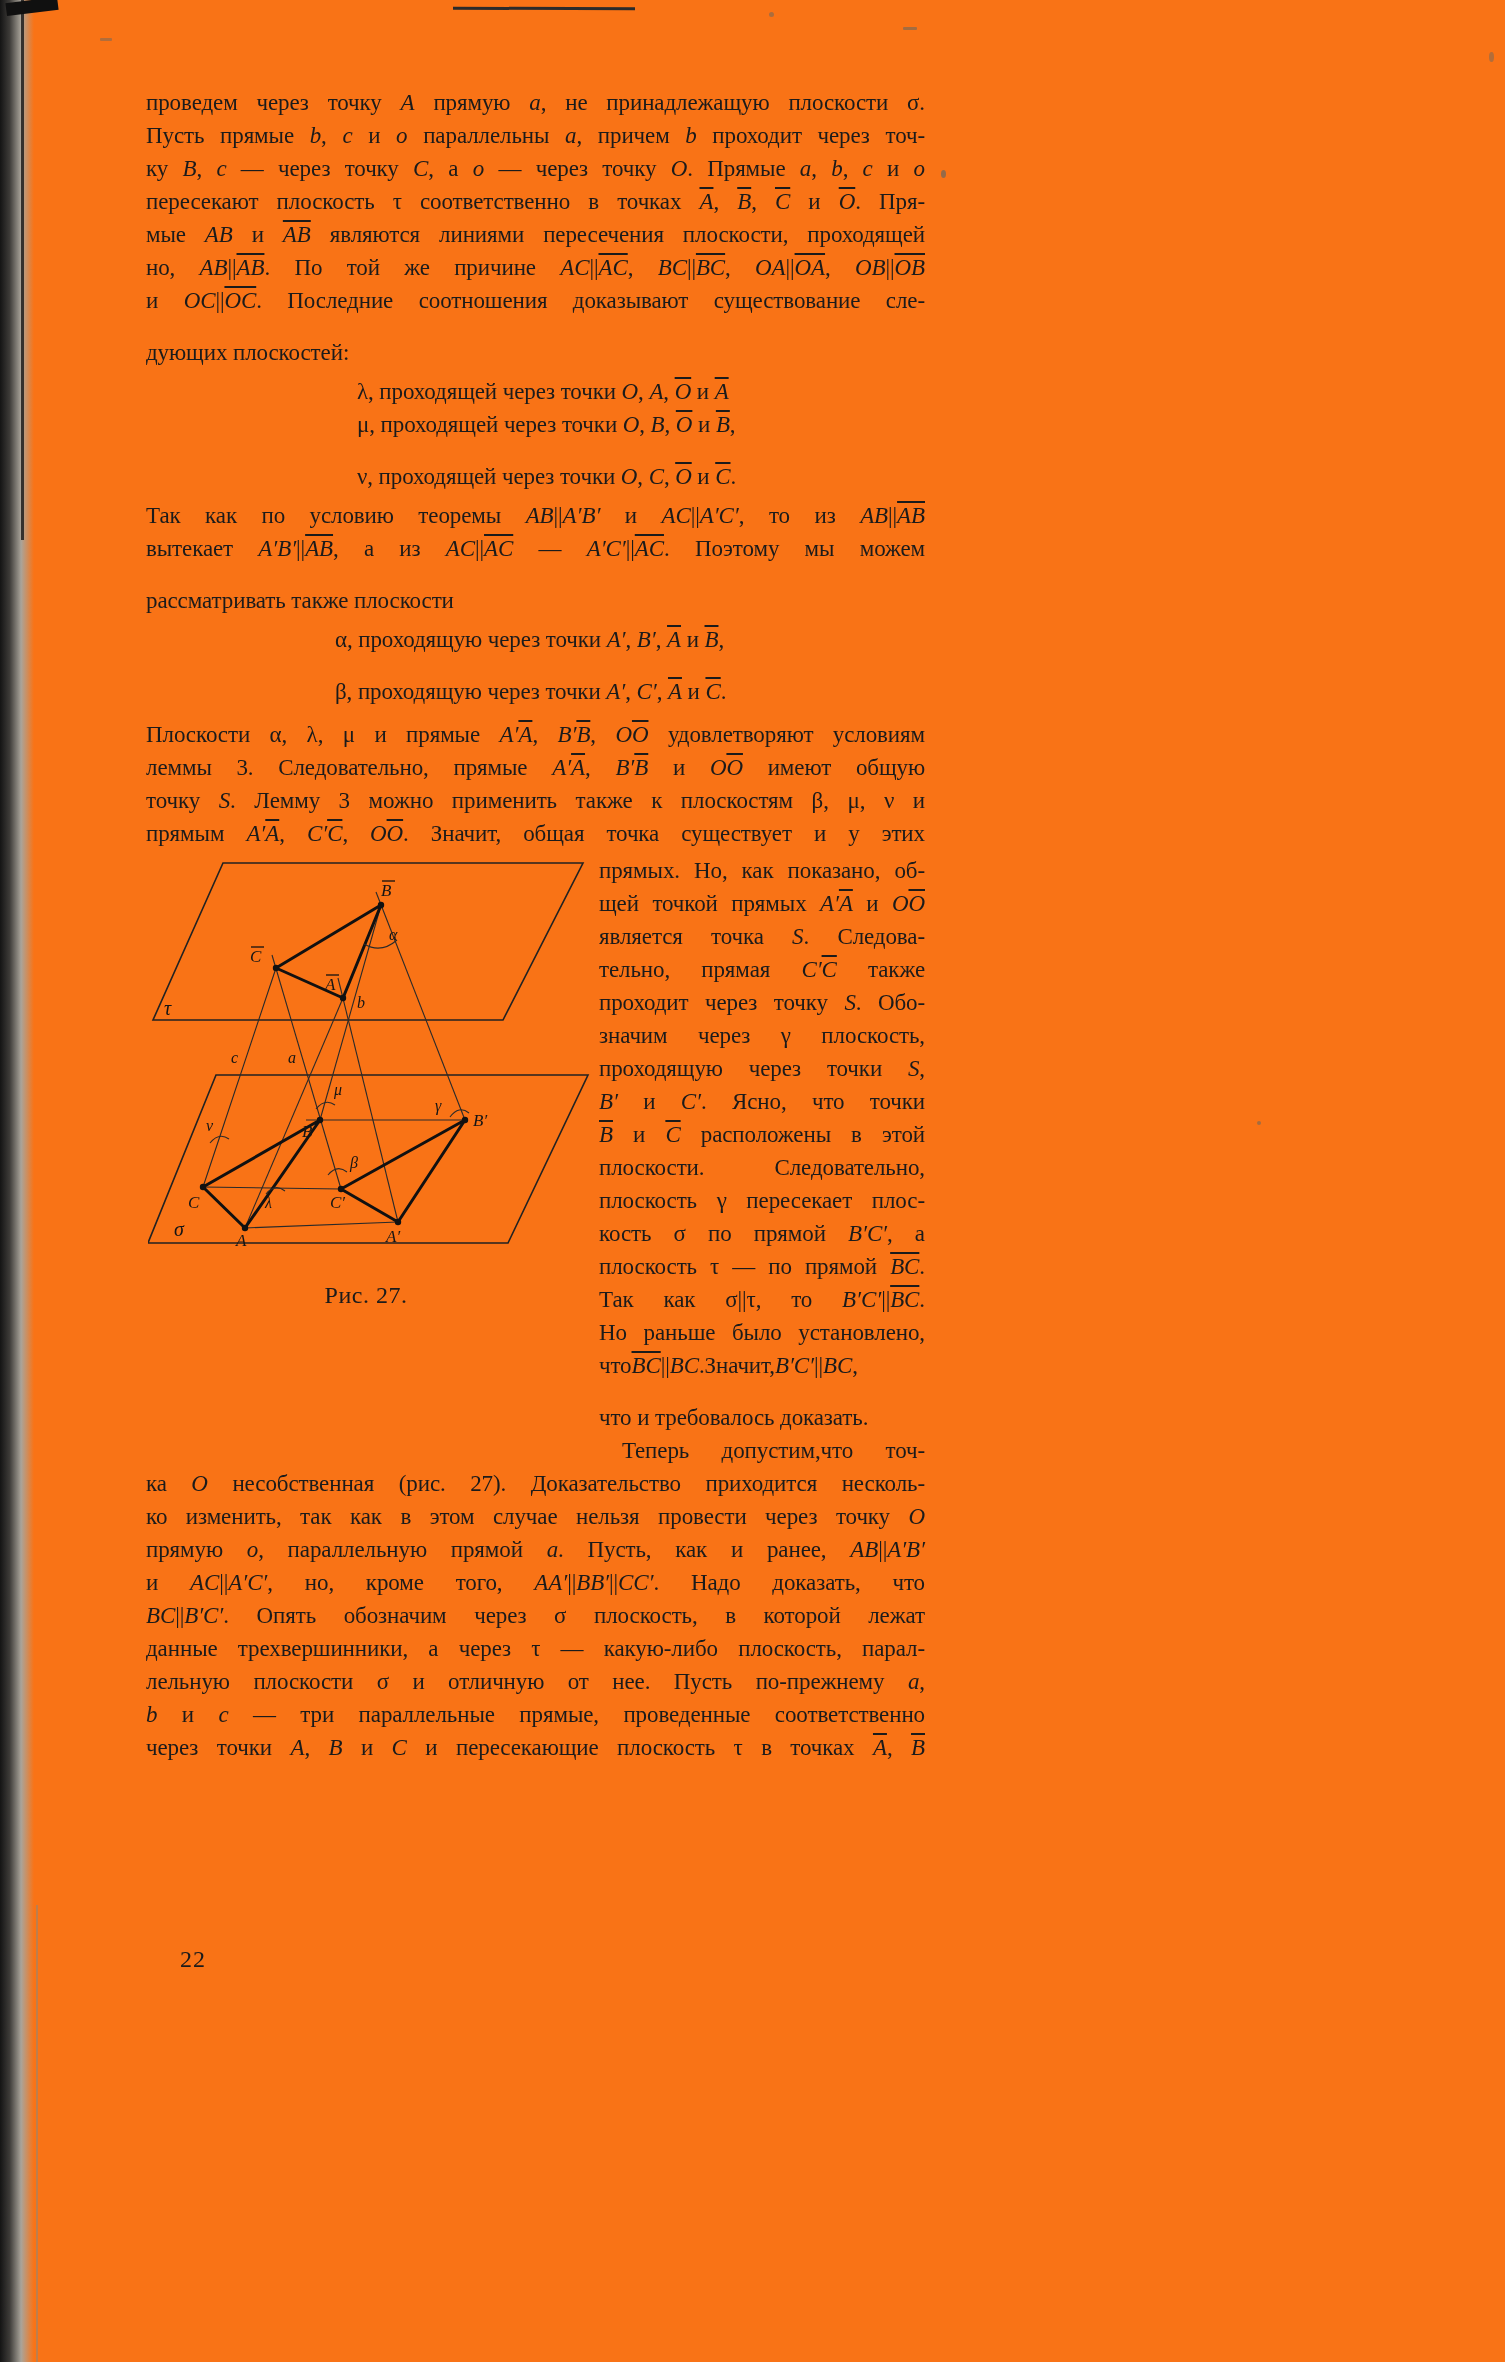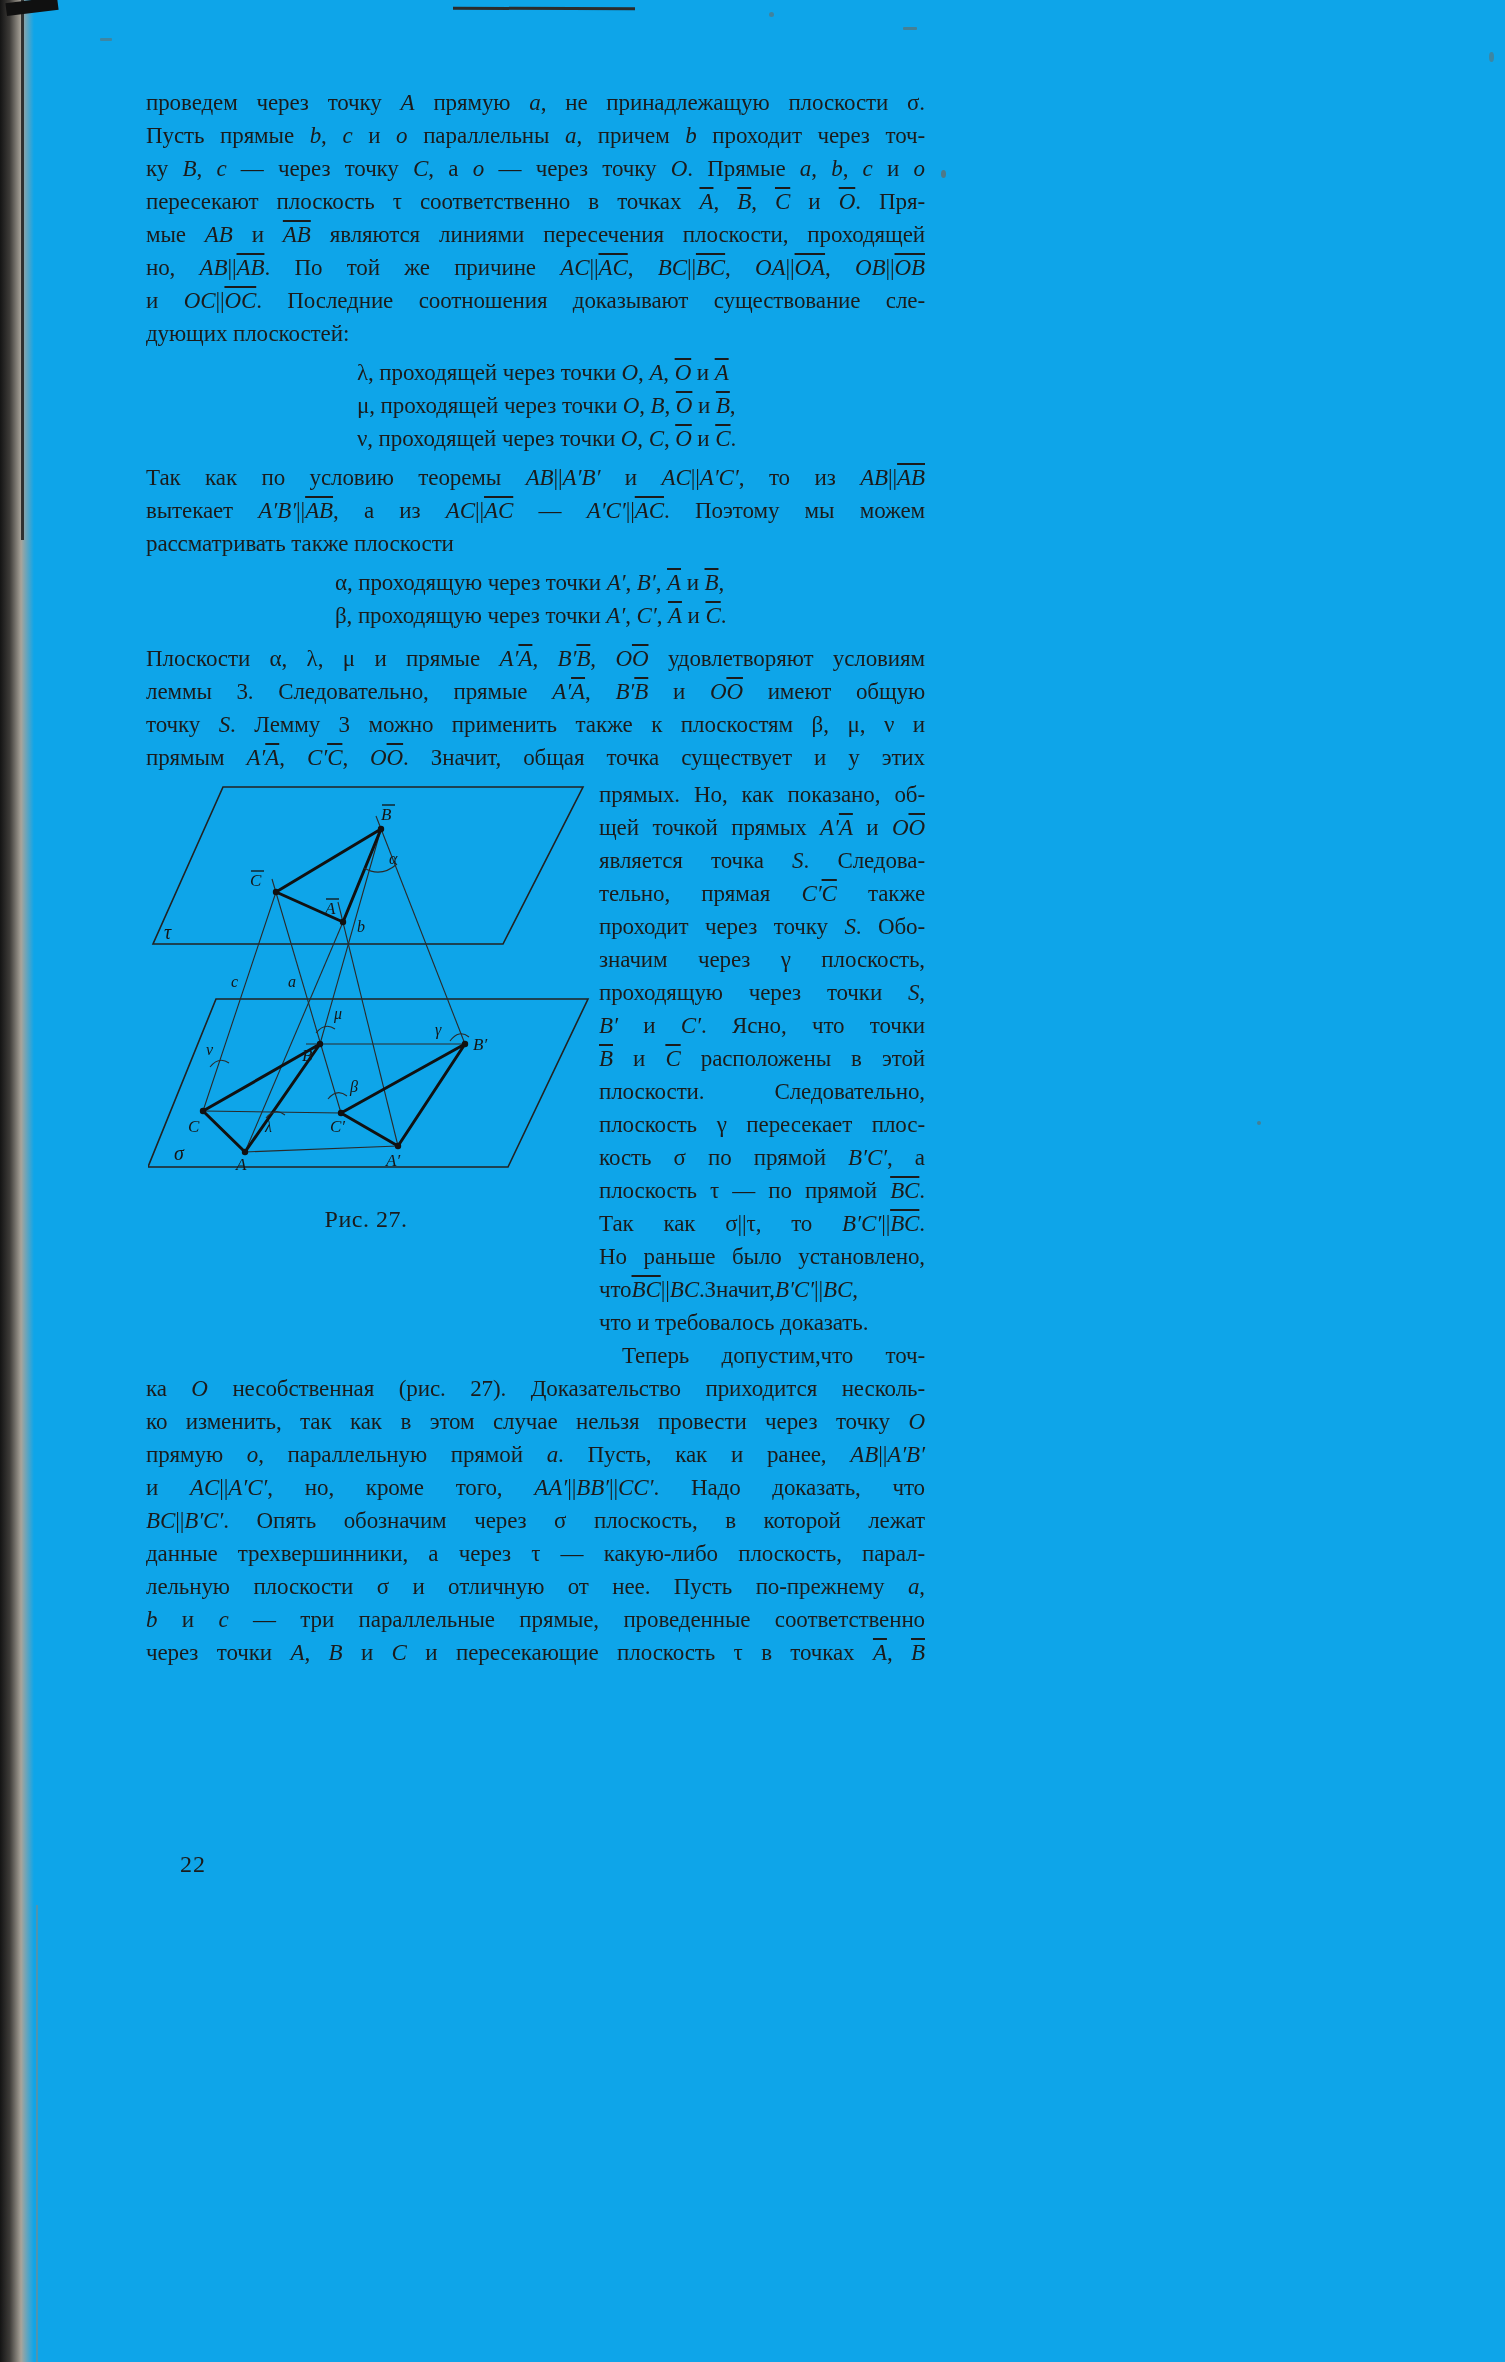--- a/index.html
+++ b/index.html
@@ -1,19 +1,19 @@
 <!DOCTYPE html>
 <html><head>
 <meta charset="utf-8">
 <style>
   html,body{margin:0;padding:0;background:#888;}
   .sheet{
     position:relative;
     width:1505px;height:2362px;
-    background:#0ea5e9;
+    background:#f97316;
     font-family:"Liberation Serif","DejaVu Serif",serif;
     color:#1b1b1b;
     overflow:hidden;
   }
   
   .spine{position:absolute;left:0;top:0;bottom:0;width:34px;
     background:linear-gradient(90deg,#141414 0%,#3d3b38 28%,#a9a49a 62%,rgba(251,250,245,0) 100%);}
   .spine-line{position:absolute;left:21px;top:0;height:540px;width:3px;background:#1d1d1d;opacity:.85;}
   .spine-line2{position:absolute;left:36px;top:1905px;height:457px;width:2px;background:#8a867c;opacity:.55;}
   .corner-mark{position:absolute;left:6px;top:0px;width:52px;height:13px;background:#101010;transform:rotate(-7deg);}
@@ -25,21 +25,21 @@
   .sp4{left:769px;top:12px;width:5px;height:5px;opacity:.55;}
   .sp5{left:100px;top:38px;width:12px;height:3px;border-radius:1px;opacity:.5;}
   .sp6{left:1489px;top:52px;width:5px;height:10px;opacity:.5;}
 
   
   .content{position:absolute;left:146px;top:86px;width:779px;}
   .ln{
     font-size:23px;line-height:33px;letter-spacing:-.1px;
     text-align:justify;text-align-last:justify;
   }
-  .ln-end{text-align-last:left;}
+  .ln-end{text-align-last:left;margin-top:19px;}
   i{font-style:italic;}
   .o{text-decoration:overline;}
   .disp{margin:6px 0;}
   .disp .ln{text-align:left;text-align-last:left;}
   .disp1{padding-left:211px;font-family:Liberation Serif, serif;}
   .disp2{padding-left:189px;margin-bottom:10px;}
 
   
   .fig-row{display:flex;margin-top:4px;min-height:594px;align-items:flex-start;}
   .fig-col{width:453px;flex:0 0 453px;padding-top:6px;}

